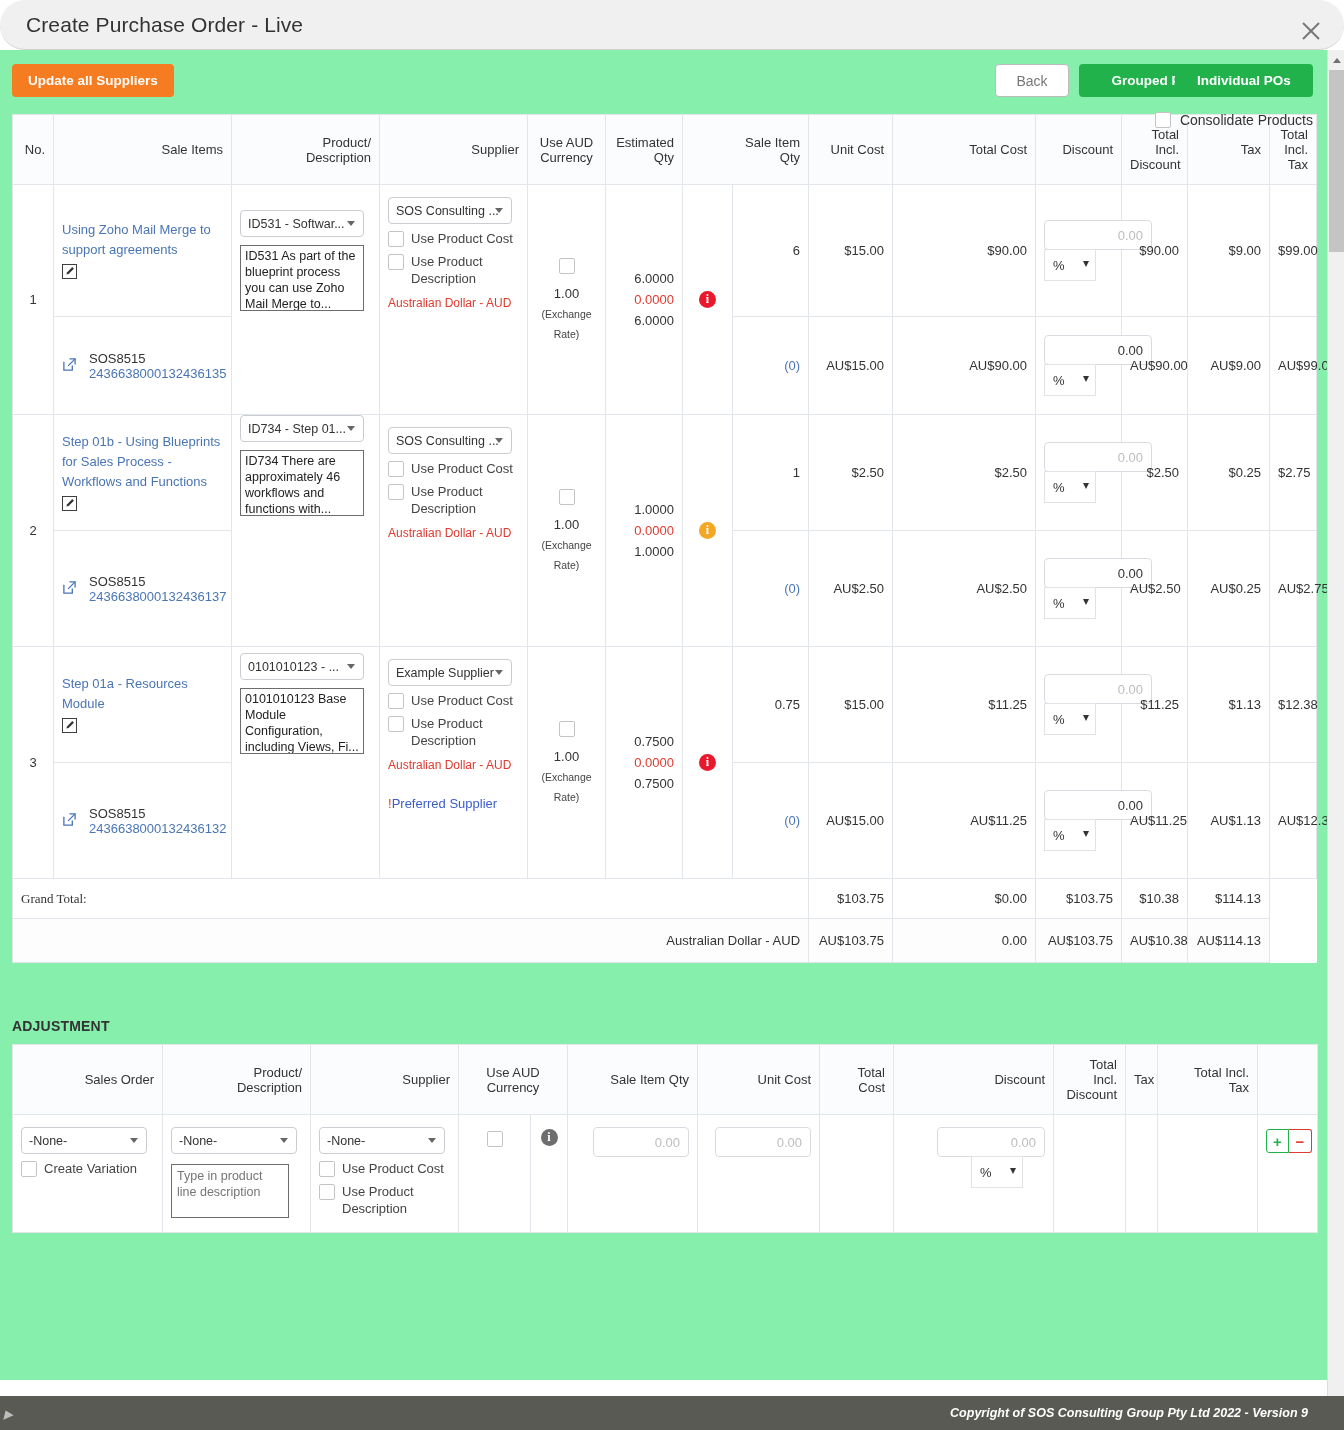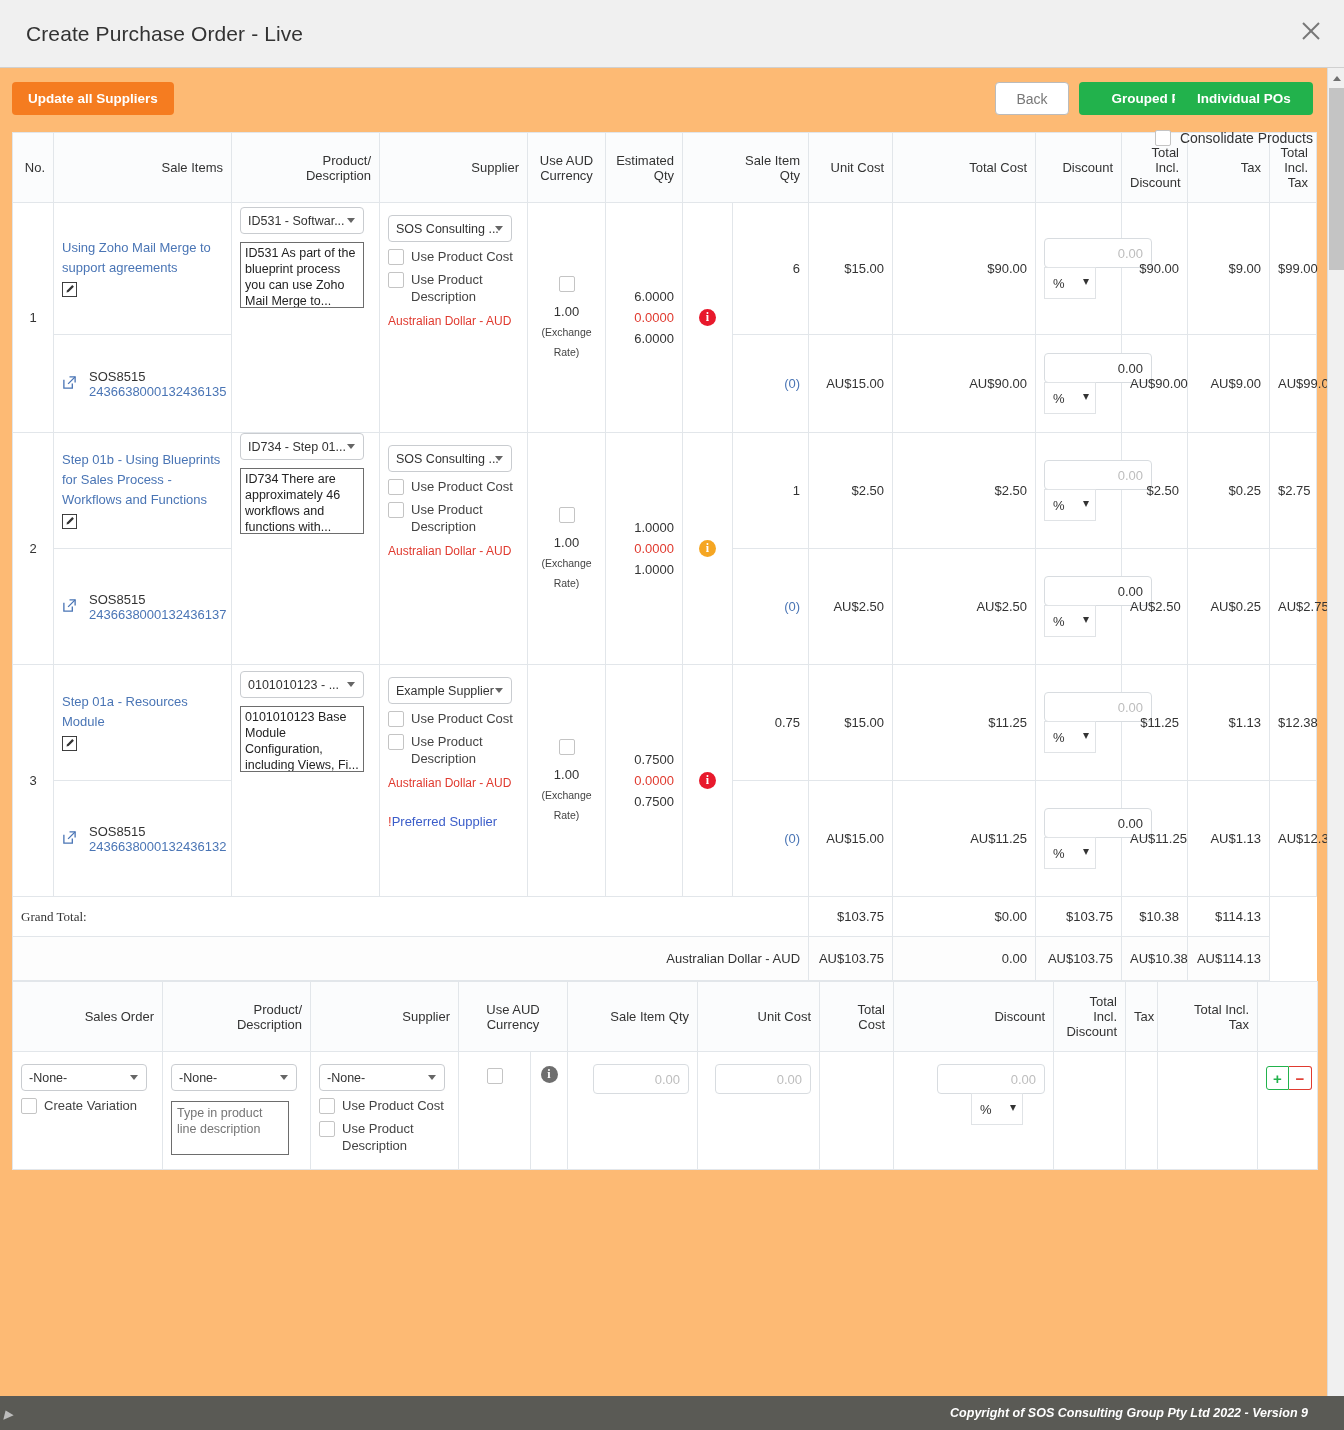--- a/index.html
+++ b/index.html
@@ -6,43 +6,44 @@
   html, body {
     margin: 0; padding: 0;
     background: #ffffff;
     font-family: "Liberation Sans", sans-serif;
     color: #333;
   }
   body { width: 1344px; height: 1430px; position: relative; overflow: hidden; }
 
   
   .window-header {
-    height: 68px;
+    height: 50px;
     background: #f0f0f0;
     border-bottom: 1px solid #d0d0d0;
     display: flex; align-items: center;
     padding: 0 18px 0 26px;
     position: relative;
+    border-radius: 31px;
   }
   .window-title {
     font-size: 21px; color: #333; font-weight: 400;
     letter-spacing: .1px;
   }
   .close-icon {
     position: absolute; right: 18px; top: 16px;
     width: 30px; height: 30px; cursor: pointer;
   }
   .close-icon svg { display:block; }
 
   
   .scroll-wrap { position: relative; width: 1344px; height: 1368px; }
   .content {
     position: absolute; left: 0; top: 0;
     width: 1327px; height: 1330px;
-    background: #fdba74;
+    background: #86efac;
     overflow: hidden;
   }
   .vscrollbar {
     position: absolute; right: 0; top: 0;
     width: 17px; height: 1368px;
     background: #f0f0f0; border-left: 1px solid #dcdcdc;
   }
   .vscroll-thumb {
     position: absolute; left: 1px; top: 20px;
     width: 15px; height: 182px; background: #c4c4c4;
@@ -340,21 +341,21 @@
         <td class="c-no" rowspan="2">1</td>
         <td style="vertical-align:middle">
           <a class="link sale-item-link">Using Zoho Mail Merge to support agreements</a>
           <span class="edit-icon">
             <svg width="15" height="15" viewBox="0 0 16 16">
                   <rect x="0.5" y="0.5" width="15" height="15" fill="none" stroke="#333"></rect>
                   <path d="M11 3.3 L12.7 5 L7 10.7 L4.8 11.2 L5.3 9z" fill="#333"></path>
                 </svg>
           </span>
         </td>
-        <td rowspan="2" style="vertical-align:top;padding-top:4px">
+        <td rowspan="2" style="vertical-align:top;padding-top:25px">
           <div class="select-wrap" style="width:124px">
             <select class="mini">
               <option>ID531 - Softwar...</option>
             </select>
           </div>
           <textarea class="desc" style="">ID531 As part of the blueprint process you can use Zoho Mail Merge to...</textarea>
         </td>
         <td rowspan="2" style="vertical-align:top;padding-top:12px">
           <div class="select-wrap" style="width:124px">
             <select class="mini">
@@ -648,20 +649,21 @@
         <td colspan="8" class="num">Australian Dollar - AUD</td>
         <td class="num">AU$103.75</td>
         <td class="num">0.00</td>
         <td class="num">AU$103.75</td>
         <td class="num">AU$10.38</td>
         <td class="num">AU$114.13</td>
       </tr>
     </tbody>
   </table>
 
+  <div class="section-title" style="margin-top:55px">ADJUSTMENT</div>
 
   <table class="grid" style="width:1305px; margin-left:12px;">
     <colgroup>
       <col style="width:150px">
           <col style="width:148px">
           <col style="width:148px">
           <col style="width:72px">
       <col style="width:37px">
           <col style="width:130px">
           <col style="width:122px">

